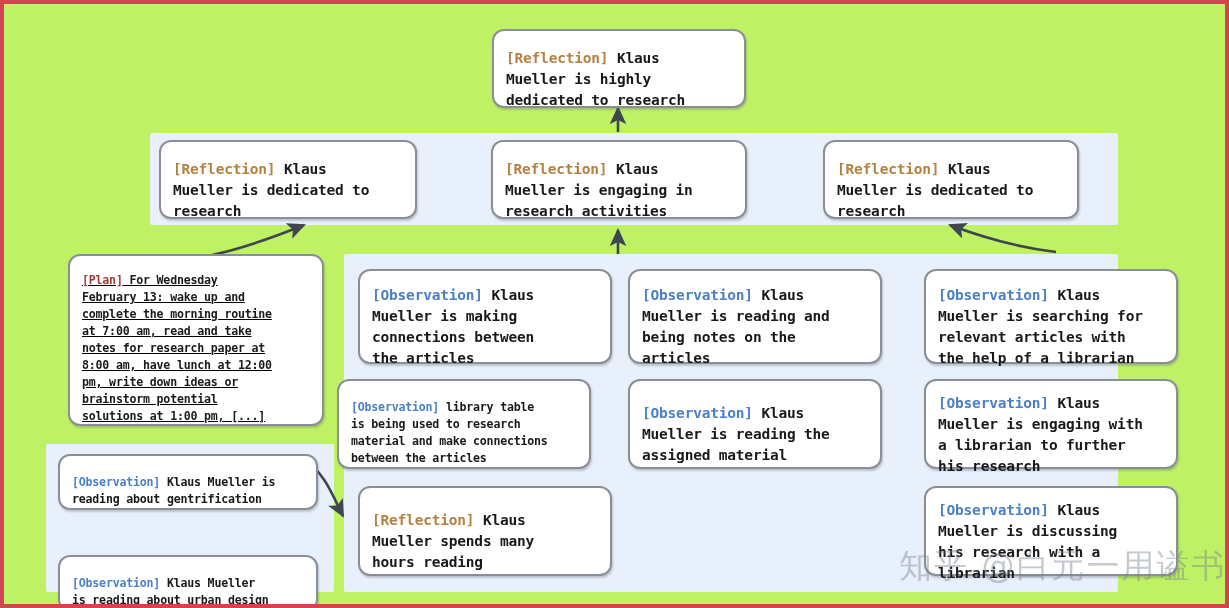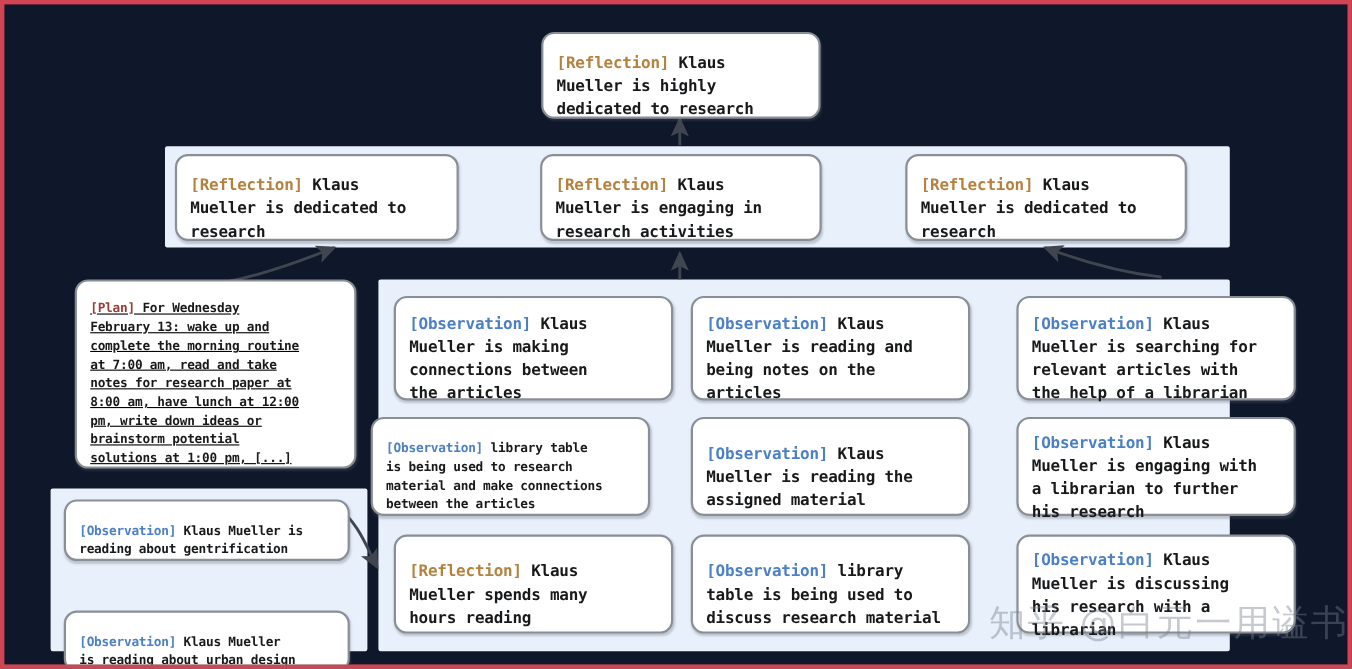--- a/index.html
+++ b/index.html
@@ -8,21 +8,21 @@
     background: #ffffff;
   }
   body {
     font-family: "DejaVu Sans Mono", "Liberation Mono", monospace;
   }
 
   #canvas {
     position: relative;
     width: 1229px;
     height: 608px;
-    background: #0f172a;
+    background: #bef264;
     overflow: hidden;
     box-sizing: border-box;
     border: 4px solid #d14552;
   }
 
   
   .band {
     position: absolute;
     background: #e8f0fb;
     border-radius: 2px;
@@ -210,27 +210,20 @@
   </div>
 
   <div class="node" style="left:624px; top:375px; width:254px; height:90px;">
     <span class="txt">
       <span class="tag tag-observation">[Observation]</span><span> Klaus
 Mueller is reading the
 assigned material</span>
     </span>
   </div>
 
-  <div class="node" style="left:624px; top:482px; width:254px; height:90px;">
-    <span class="txt">
-      <span class="tag tag-observation">[Observation]</span><span> library
-table is being used to
-discuss research material</span>
-    </span>
-  </div>
 
   <div class="node" style="left:920px; top:265px; width:254px; height:95px;">
     <span class="txt">
       <span class="tag tag-observation">[Observation]</span><span> Klaus
 Mueller is searching for
 relevant articles with
 the help of a librarian</span>
     </span>
   </div>
 

